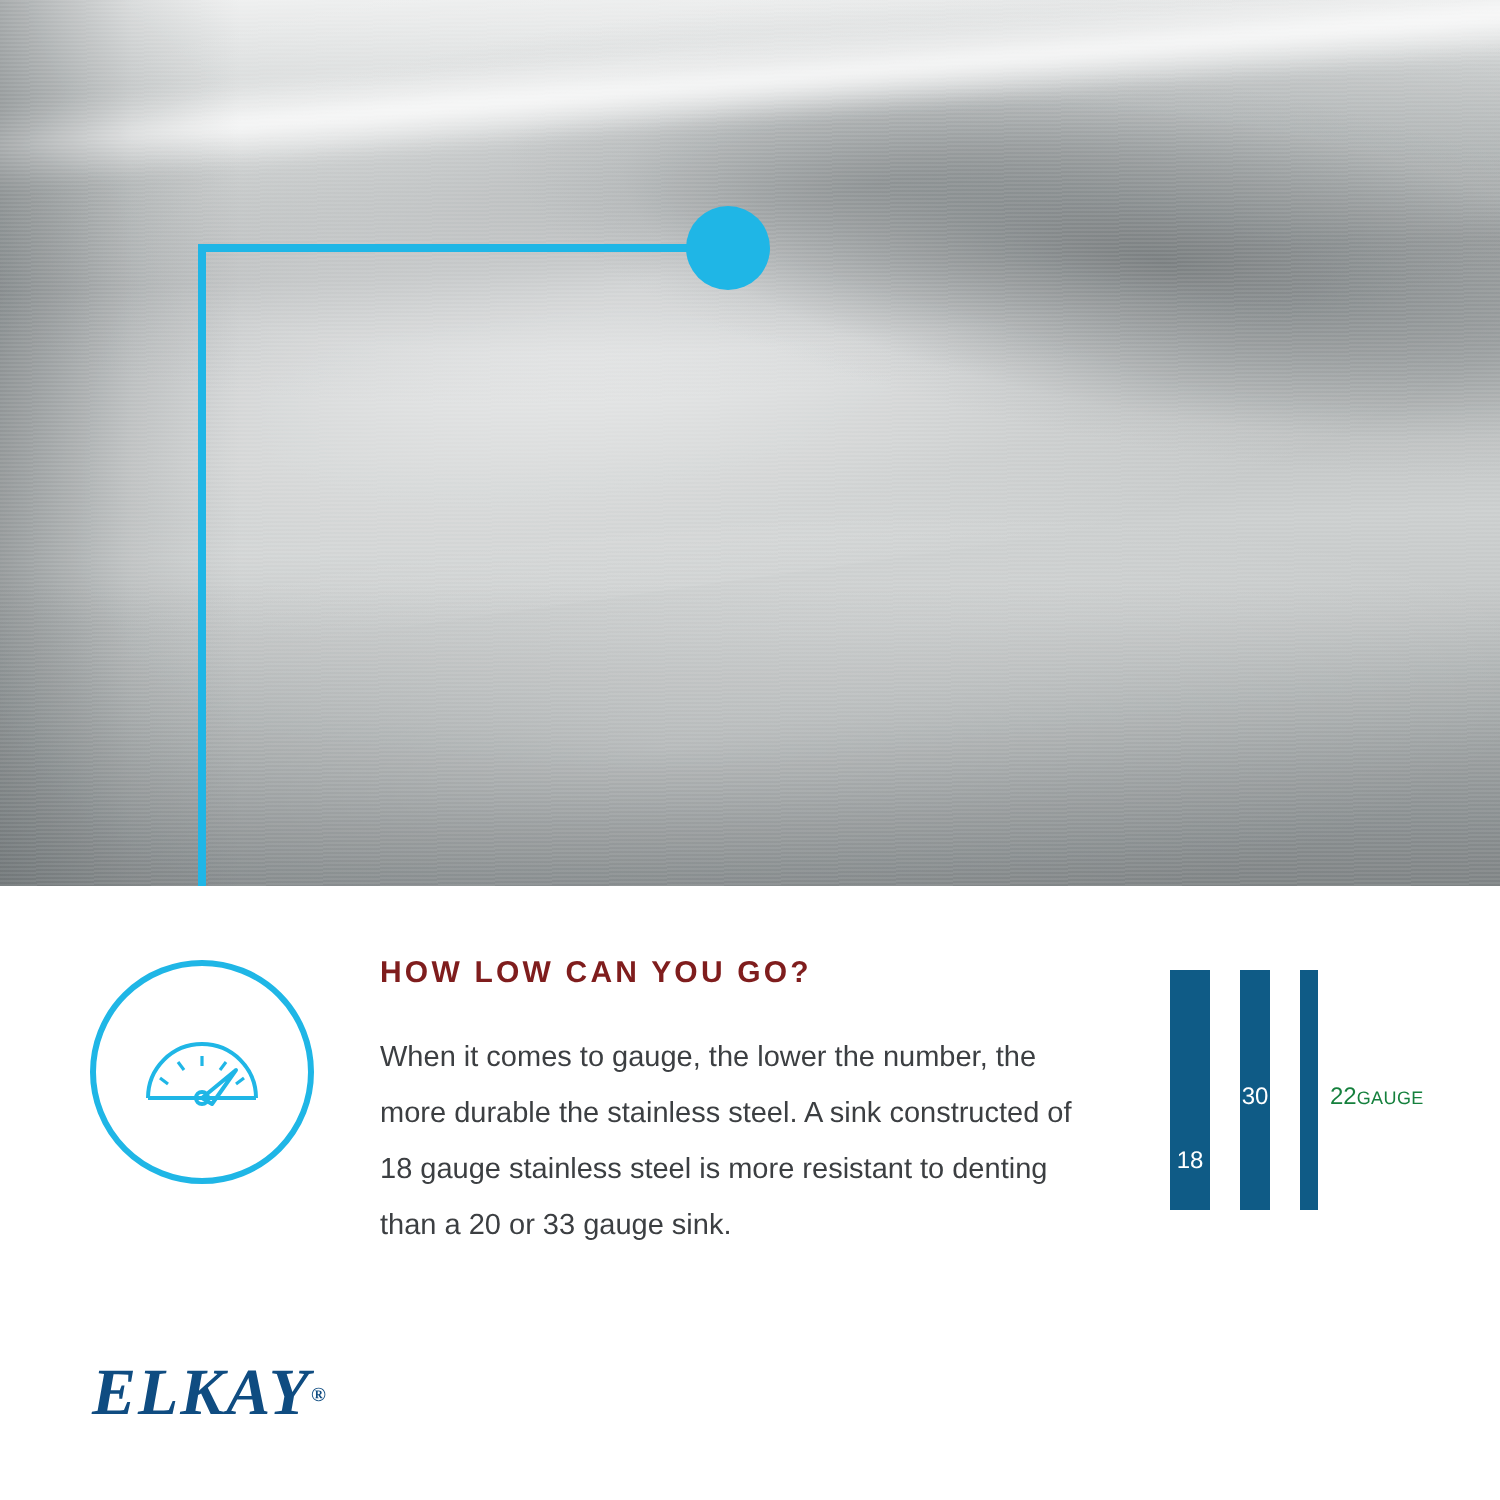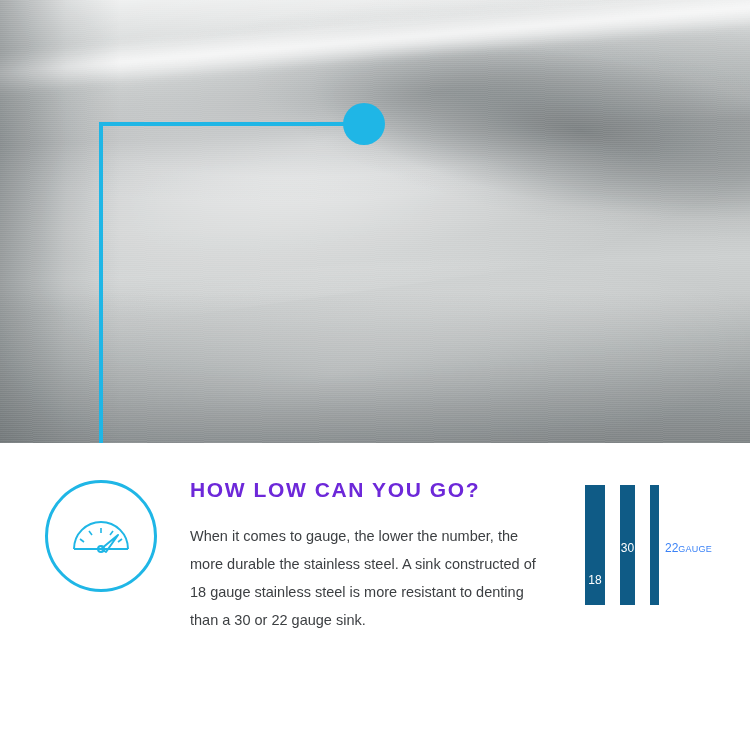--- a/index.html
+++ b/index.html
@@ -182,24 +182,24 @@
   }
 
   .content {
     position: absolute;
     left: 190px;
     top: 478px;
     width: 360px;
   }
   .headline {
     font-family: "Liberation Sans", sans-serif;
-    font-size: 21px;
+    font-size: 15px;
     font-weight: bold;
     letter-spacing: 1.6px;
-    color: #6d28d9;
+    color: #7f1d1d;
     margin: 0 0 20px 0;
     white-space: nowrap;
   }
   .body-copy {
     font-family: "Liberation Sans", sans-serif;
     font-size: 14.5px;
     line-height: 28px;
     color: #3c3f42;
     margin: 0;
     max-width: 355px;
@@ -228,21 +228,21 @@
     font-size: 12px;
     color: #ffffff;
     top: 56px;
     text-align: center;
   }
   .bar-label.l18 { left: 0px;  width: 20px; margin-top: 32px; }
   .bar-label.l20 { left: 35px; width: 15px; }
   .bar-label.l22 {
     left: 80px;
     width: 60px;
-    color: #3b82f6;
+    color: #15803d;
     text-align: left;
     white-space: nowrap;
   }
   .bar-label.l22 .small {
     font-size: 9px;
     letter-spacing: 0.2px;
   }
 
   
   .logo {
@@ -300,28 +300,31 @@
       <line x1="53" y1="45" x2="53" y2="50" stroke="#1fb6e6" stroke-width="1.6"></line>
       <line x1="65" y1="48" x2="62" y2="52" stroke="#1fb6e6" stroke-width="1.6"></line>
       <line x1="74" y1="56" x2="70" y2="59" stroke="#1fb6e6" stroke-width="1.6"></line>
       <path d="M 53 66 L 70 52 L 58 69 Z" fill="none" stroke="#1fb6e6" stroke-width="2" stroke-linejoin="round"></path>
       <circle cx="53" cy="66" r="3" fill="none" stroke="#1fb6e6" stroke-width="2"></circle>
     </svg>
   </div>
 
   <div class="content">
     <h2 class="headline">HOW LOW CAN YOU GO?</h2>
-    <p class="body-copy">When it comes to gauge, the lower the number, the more durable the stainless steel. A sink constructed of 18 gauge stainless steel is more resistant to denting than a 30 or 22 gauge sink.</p>
+    <p class="body-copy">When it comes to gauge, the lower the number, the more durable the stainless steel. A sink constructed of 18 gauge stainless steel is more resistant to denting than a 20 or 33 gauge sink.</p>
   </div>
 
   <div class="bars">
     <div class="bar b18"></div>
     <div class="bar b20"></div>
     <div class="bar b22"></div>
     <div class="bar-label l18">18</div>
     <div class="bar-label l20">30</div>
     <div class="bar-label l22">
       <span>22</span><span class="small">GAUGE</span>
     </div>
   </div>
 
+  <div class="logo">
+    <span class="logo-text">ELKAY</span><span class="logo-text logo-reg">®</span>
+  </div>
 
 </div>
 
 </body></html>

